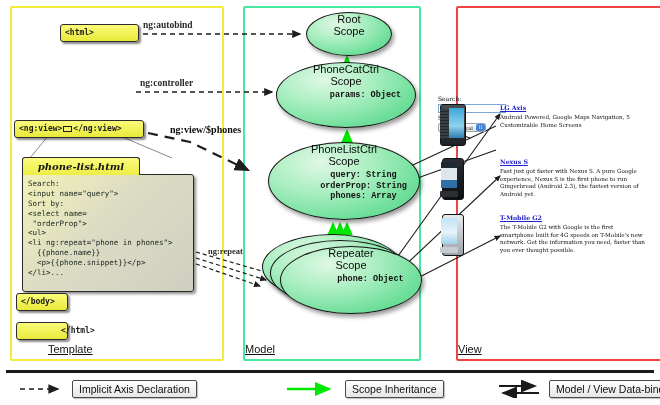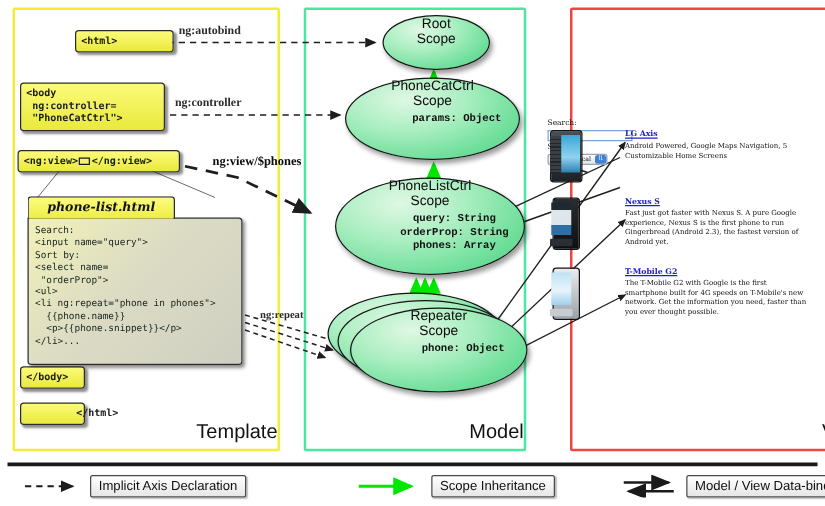--- a/index.html
+++ b/index.html
@@ -17,22 +17,23 @@
   .col {
     position:absolute;
     background:#fff;
     border-radius:2px;
   }
   .col-template { left:10px;  top:6px;  width:214px; height:355px; border:2px solid #f2ec3a; }
   .col-model    { left:243px; top:6px;  width:178px; height:355px; border:2px solid #49e8a0; }
   .col-view     { left:456px; top:6px;  width:238px; height:355px; border:2px solid #ef4444; }
   .col-label {
     position:absolute; bottom:4px; left:0; width:100%;
-    text-align:right; font-size:16px; color:#111;
+    text-align:left; font-size:11px; color:#111;
     font-family:"Liberation Sans", sans-serif;
+    text-decoration:underline;
   }
   .col-template .col-label { padding-left:36px; }
 
   
   .ybox {
     position:absolute;
     background:linear-gradient(#fbfb7a,#e9e93c);
     border:1.5px solid #2c2c2c;
     border-radius:3px;
     font-family:"DejaVu Sans Mono", monospace;
@@ -261,23 +262,20 @@
 
     <path d="M398,256 L500,114" stroke="#1e1e1e" stroke-width="1.1" fill="none" marker-end="url(#ahs)"></path>
     <path d="M398,272 L500,176" stroke="#1e1e1e" stroke-width="1.1" fill="none" marker-end="url(#ahs)"></path>
     <path d="M398,288 L500,236" stroke="#1e1e1e" stroke-width="1.1" fill="none" marker-end="url(#ahs)"></path>
 
     <path d="M468,112 L446,116" stroke="#1e1e1e" stroke-width="1.1" fill="none" marker-end="url(#ahs)"></path>
     <path d="M470,138 L447,130" stroke="#1e1e1e" stroke-width="1.1" fill="none" marker-end="url(#ahs)"></path>
   </svg>
 
   <div class="ybox" id="box-html">&lt;html&gt;</div>
-  <div class="ybox" id="box-body">&lt;body
- ng:controller=
- "PhoneCatCtrl"&gt;</div>
 
   <div class="ybox" id="box-ngview"><span>&lt;ng:view&gt;</span><span class="ngview-slot"></span><span>&lt;/ng:view&gt;</span></div>
 
   <div id="tmpl-file">
     <div id="tmpl-tab">phone-list.html</div>
     <div id="tmpl-body">Search:
 &lt;input name="query"&gt;
 Sort by:
 &lt;select name=
  "orderProp"&gt;

